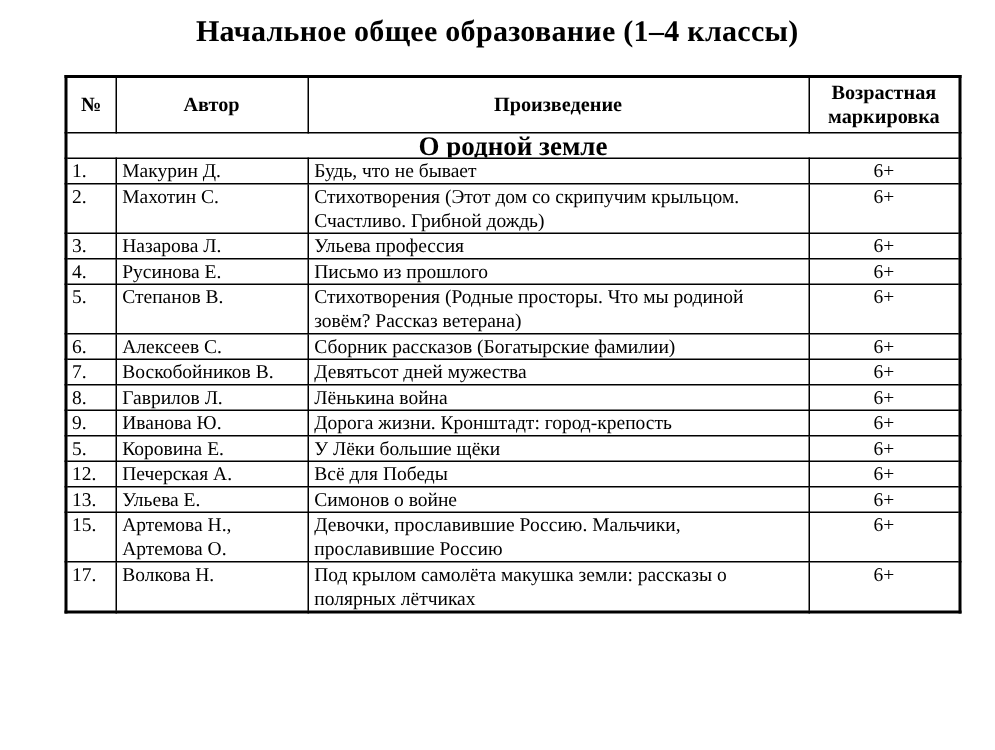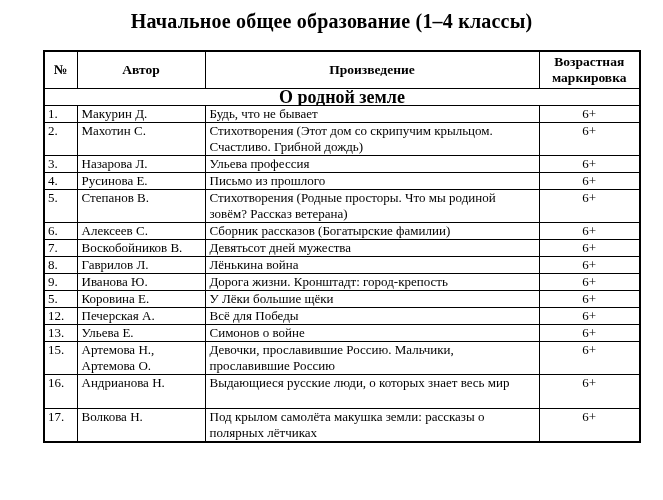--- a/index.html
+++ b/index.html
@@ -158,26 +158,20 @@
         <td class="">Ульева Е.</td>
         <td class="">Симонов о войне</td>
         <td class="age-cell">6+</td>
       </tr>
       <tr data-row="15.">
         <td class="num-cell">15.</td>
         <td class="">Артемова Н., Артемова О.</td>
         <td class="">Девочки, прославившие Россию. Мальчики, прославившие Россию</td>
         <td class="age-cell">6+</td>
       </tr>
-      <tr data-row="16.">
-        <td class="num-cell">16.</td>
-        <td class="">Андрианова Н.</td>
-        <td class="">Выдающиеся русские люди, о которых знает весь мир</td>
-        <td class="age-cell">6+</td>
-      </tr>
       <tr data-row="17.">
         <td class="num-cell">17.</td>
         <td class="">Волкова Н.</td>
         <td class="">Под крылом самолёта макушка земли: рассказы о полярных лётчиках</td>
         <td class="age-cell">6+</td>
       </tr>
     </tbody>
 </table>
 
 </body></html>

